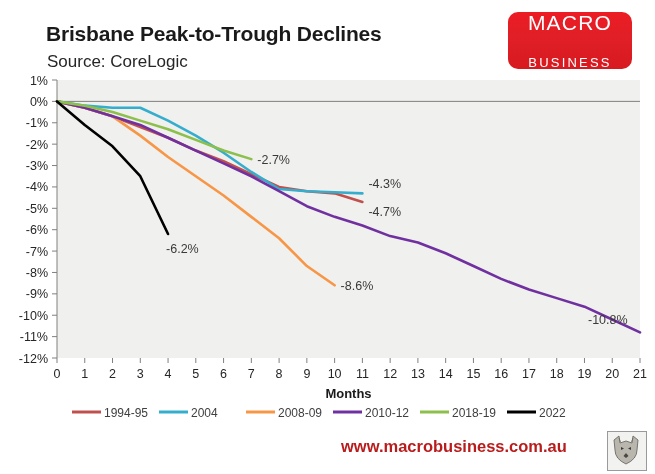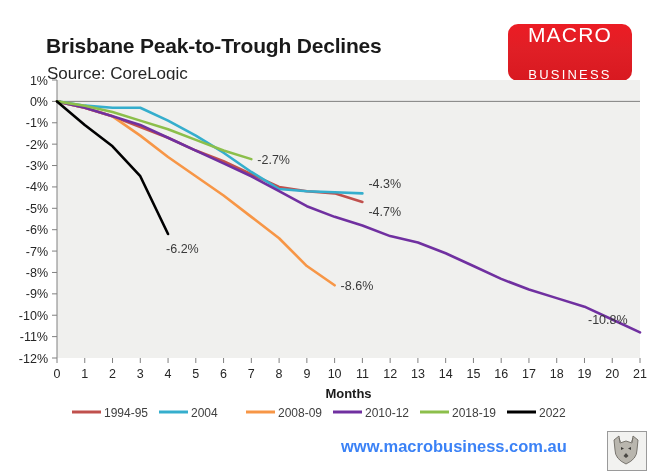--- a/index.html
+++ b/index.html
@@ -15,21 +15,21 @@
     overflow: hidden;
   }
   #page {
     position: absolute;
     inset: 0;
     background: #ffffff;
   }
   
   #header {
     position: absolute;
-    left: 0; top: 16px;
+    left: 0; top: 4px;
     width: 655px; height: 72px;
   }
   #chart-title {
     position: absolute;
     left: 46px; top: 18px;
     font-size: 21px;
     font-weight: bold;
     color: #1a1a1a;
     letter-spacing: -0.2px;
     white-space: nowrap;
@@ -94,21 +94,21 @@
     font-family: "Liberation Sans", sans-serif;
     font-size: 12px;
     fill: #404040;
   }
   
   #footer-url {
     position: absolute;
     left: 341px; top: 437px;
     font-size: 16.5px;
     font-weight: bold;
-    color: #3b82f6;
+    color: #b91c1c;
     white-space: nowrap;
   }
   #footer-mark {
     position: absolute;
     left: 607px; top: 431px;
     width: 38px; height: 38px;
     border: 1px solid #9a9a9a;
     background: #f2f2f0;
   }
 </style>

